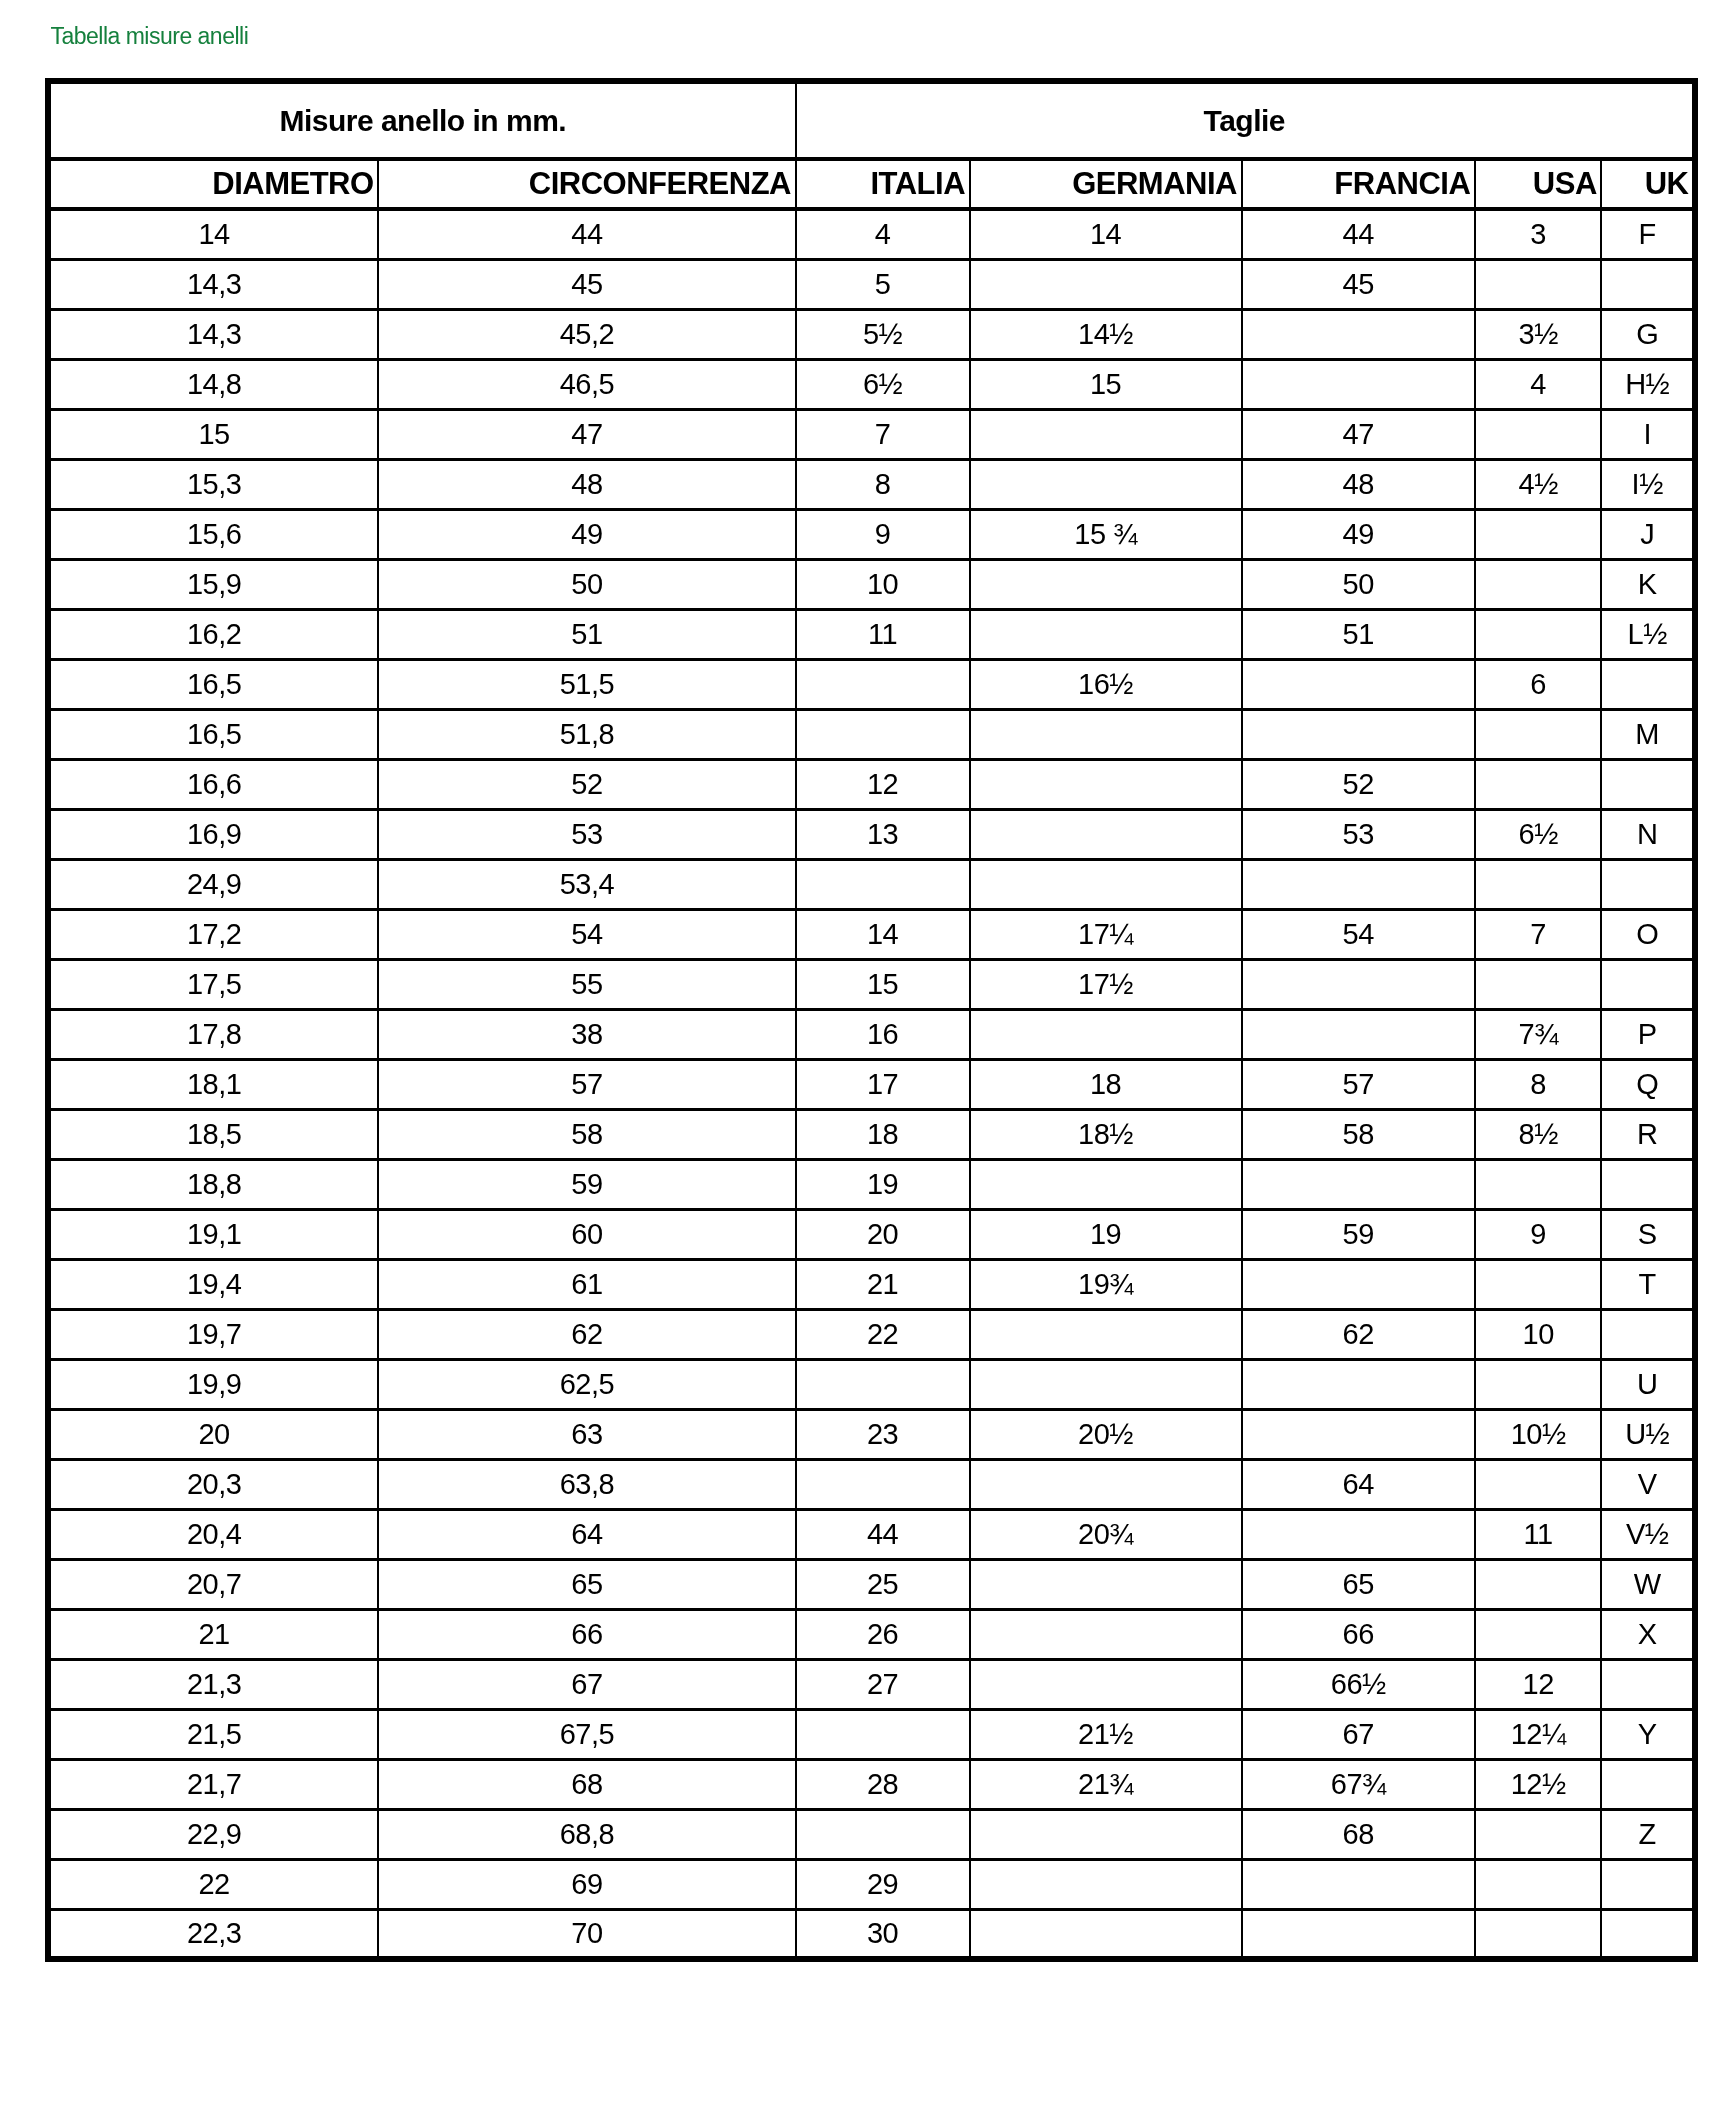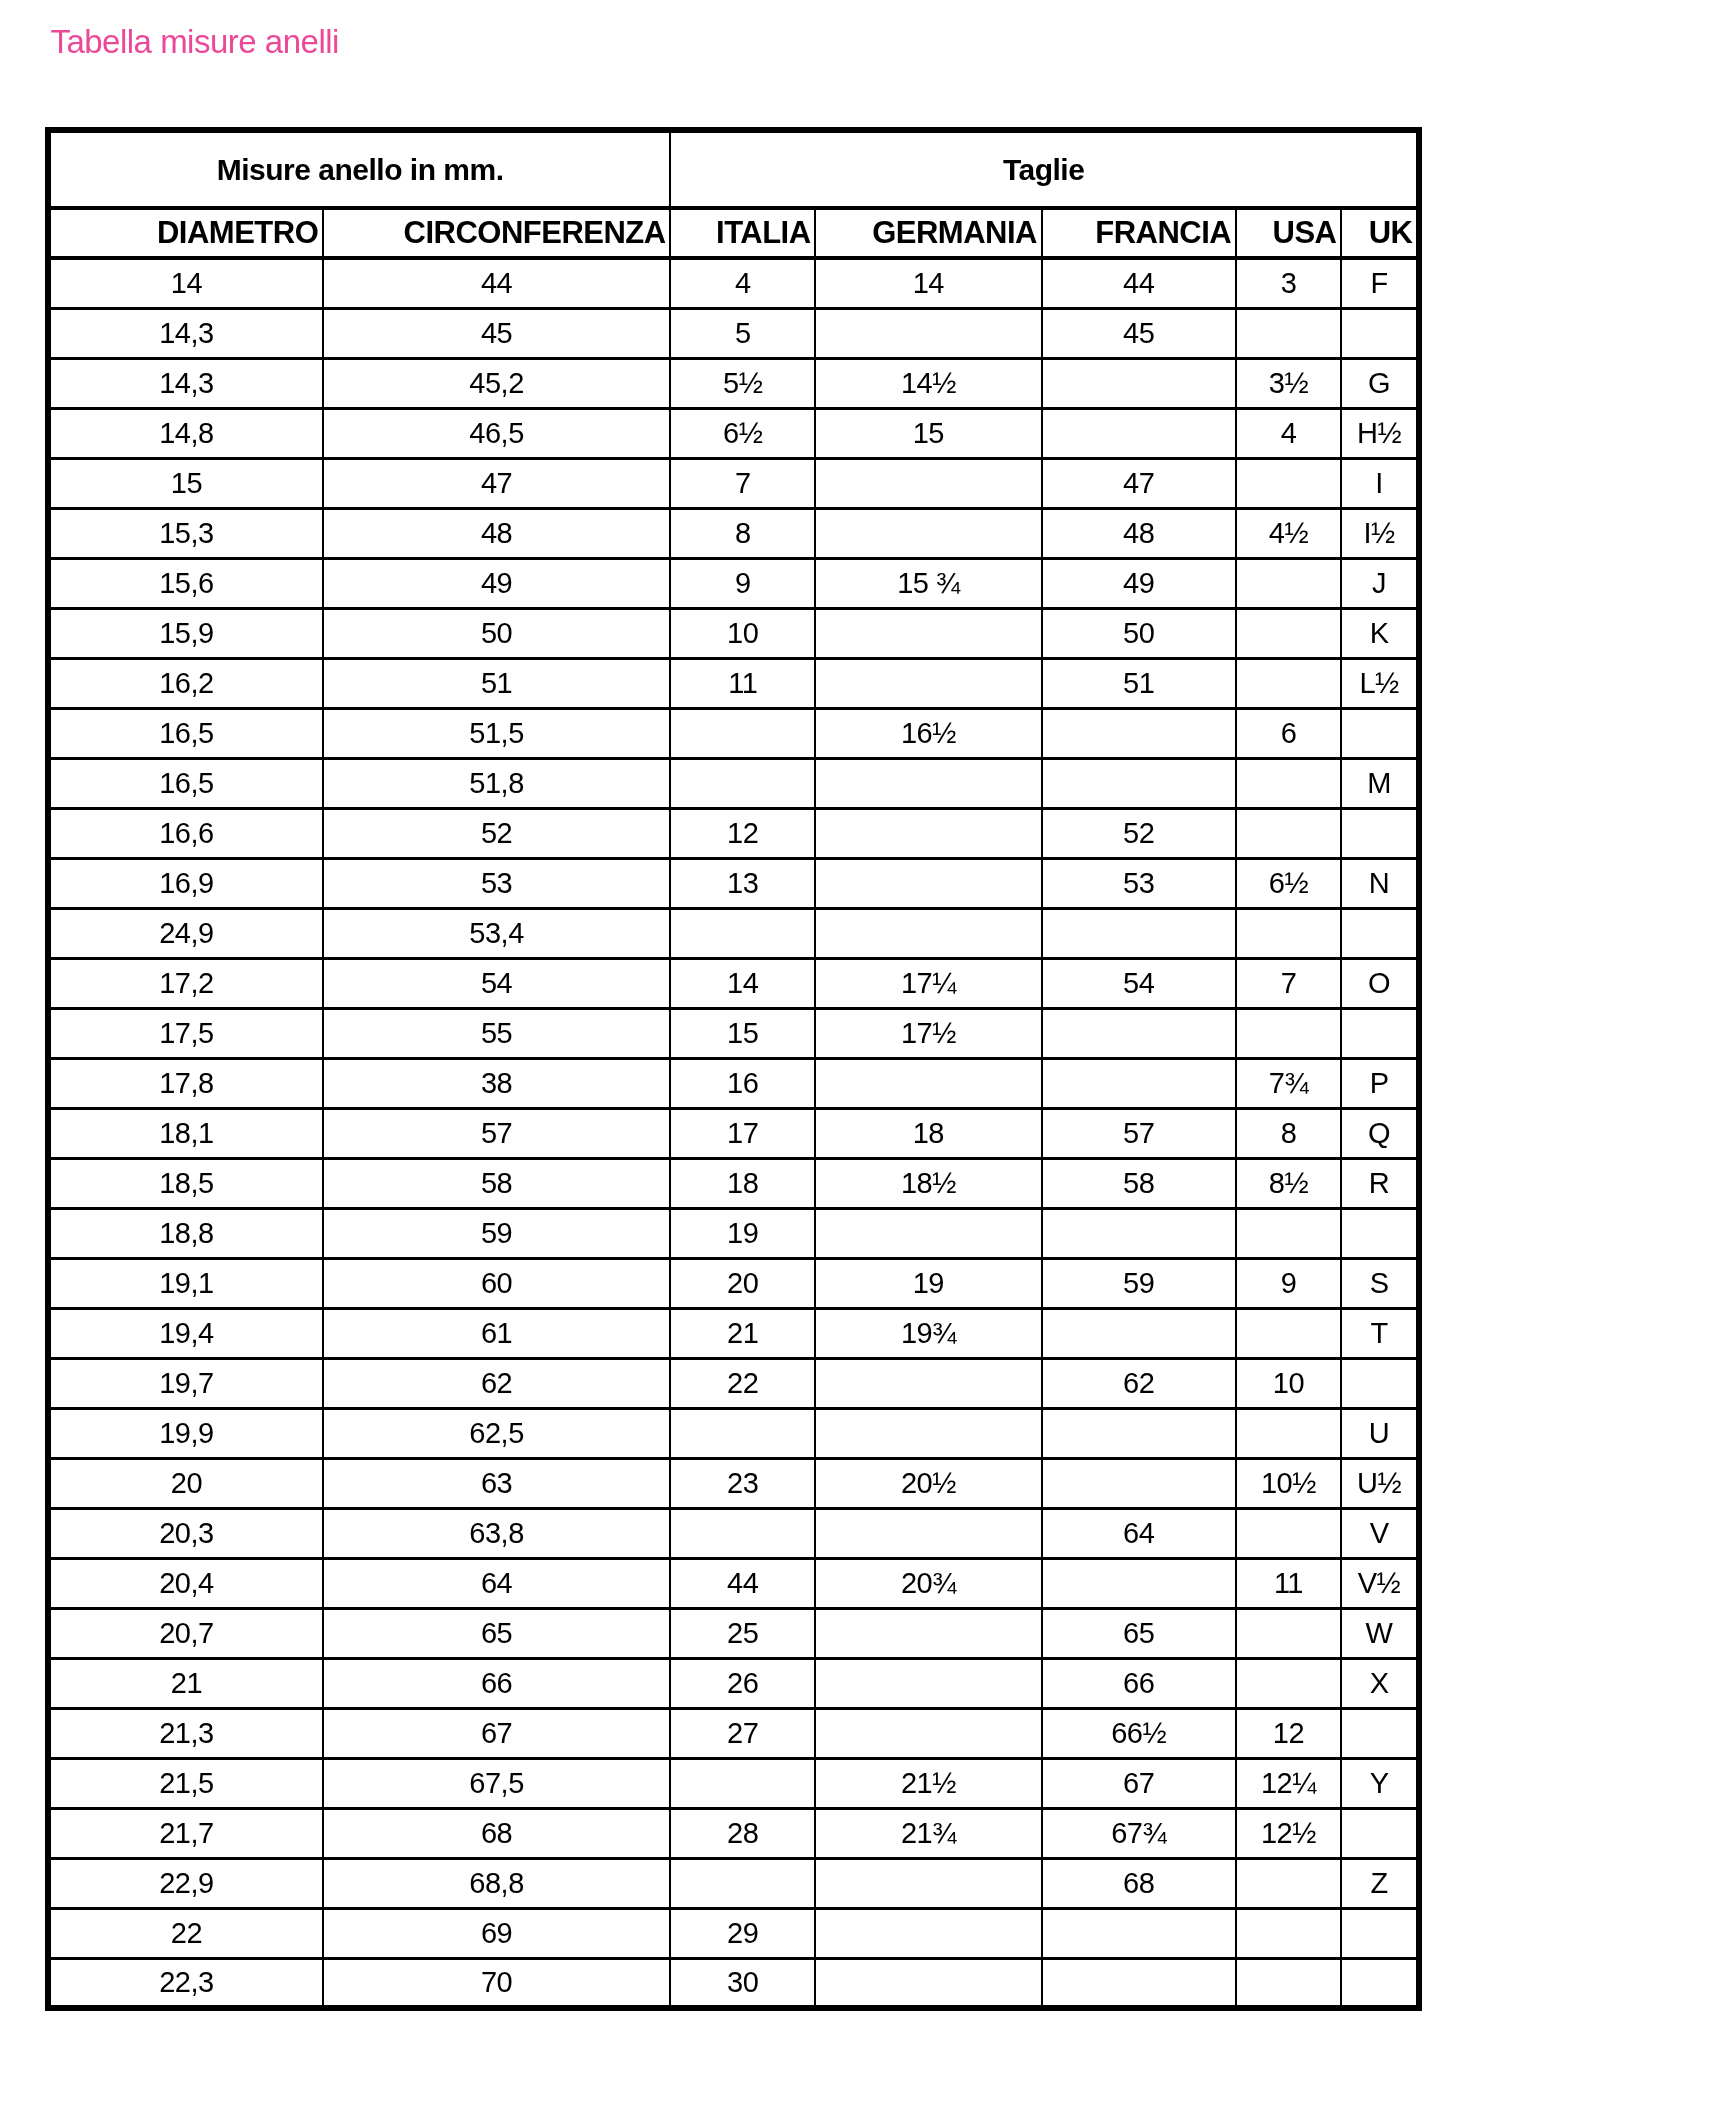--- a/index.html
+++ b/index.html
@@ -11,31 +11,31 @@
     font-family: "Liberation Sans", sans-serif;
   }
   body {
     width: 1728px;
     min-height: 2125px;
   }
   .page {
     padding: 23.4px 0 0 45px;
   }
   .doc-title {
-    font-size: 33px;
+    font-size: 23px;
     font-weight: 400;
     margin: 0 0 0 5.4px;
     letter-spacing: -0.5px;
-    color: #ec4899;
+    color: #15803d;
   }
   table.ring-table {
     border-collapse: collapse;
     table-layout: fixed;
-    width: 1377px;
-    margin-top: 66px;
+    width: 1653px;
+    margin-top: 28px;
     border: 6.3px solid #000;
   }
   col.c-diametro      { width: 20.05%; }
   col.c-circonferenza { width: 25.34%; }
   col.c-italia        { width: 10.57%; }
   col.c-germania      { width: 16.51%; }
   col.c-francia       { width: 14.17%; }
   col.c-usa           { width: 7.68%;  }
   col.c-uk            { width: 5.68%;  }
   th, td {

